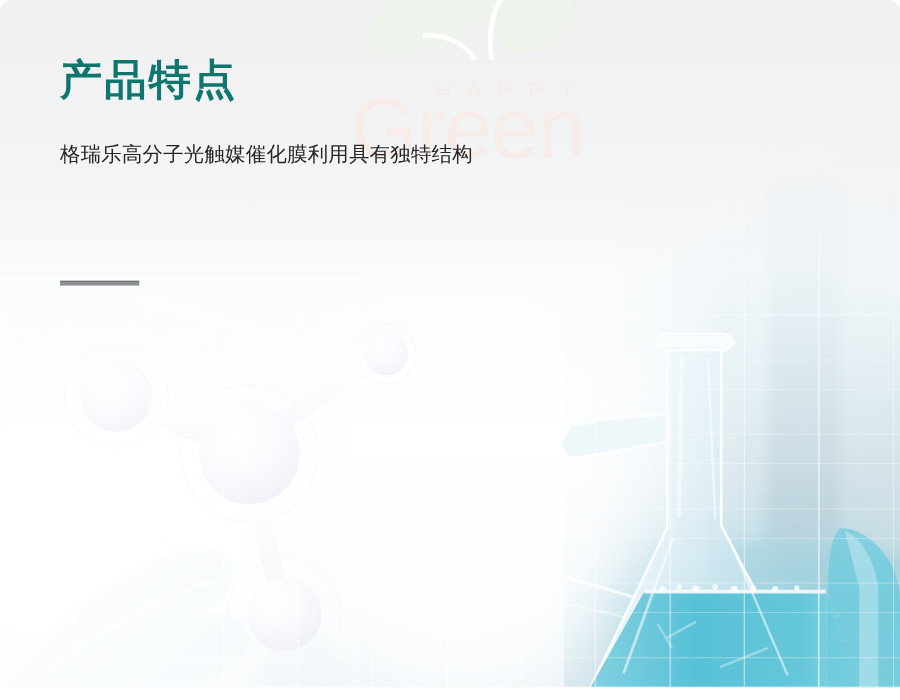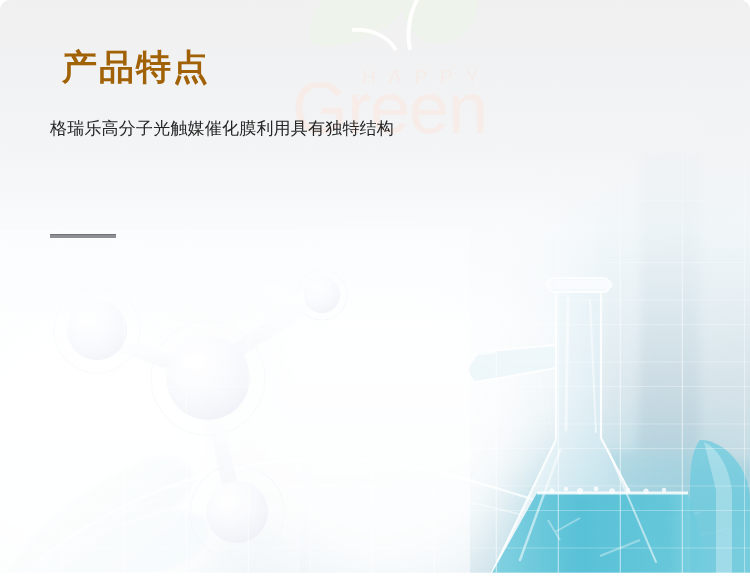--- a/index.html
+++ b/index.html
@@ -127,24 +127,23 @@
   }
 
   
   .headline {
     position: absolute;
     left: 50px;
     top: 46px;
     font-size: 35px;
     line-height: 42px;
     font-weight: 700;
-    color: #a16207;
+    color: #0f766e;
     letter-spacing: 2px;
     white-space: nowrap;
-    margin-left: 12px;
   }
 
   .paragraph {
     position: absolute;
     left: 50px;
     top: 114px;
     font-size: 17px;
     line-height: 30px;
     color: #242424;
     font-weight: 400;

